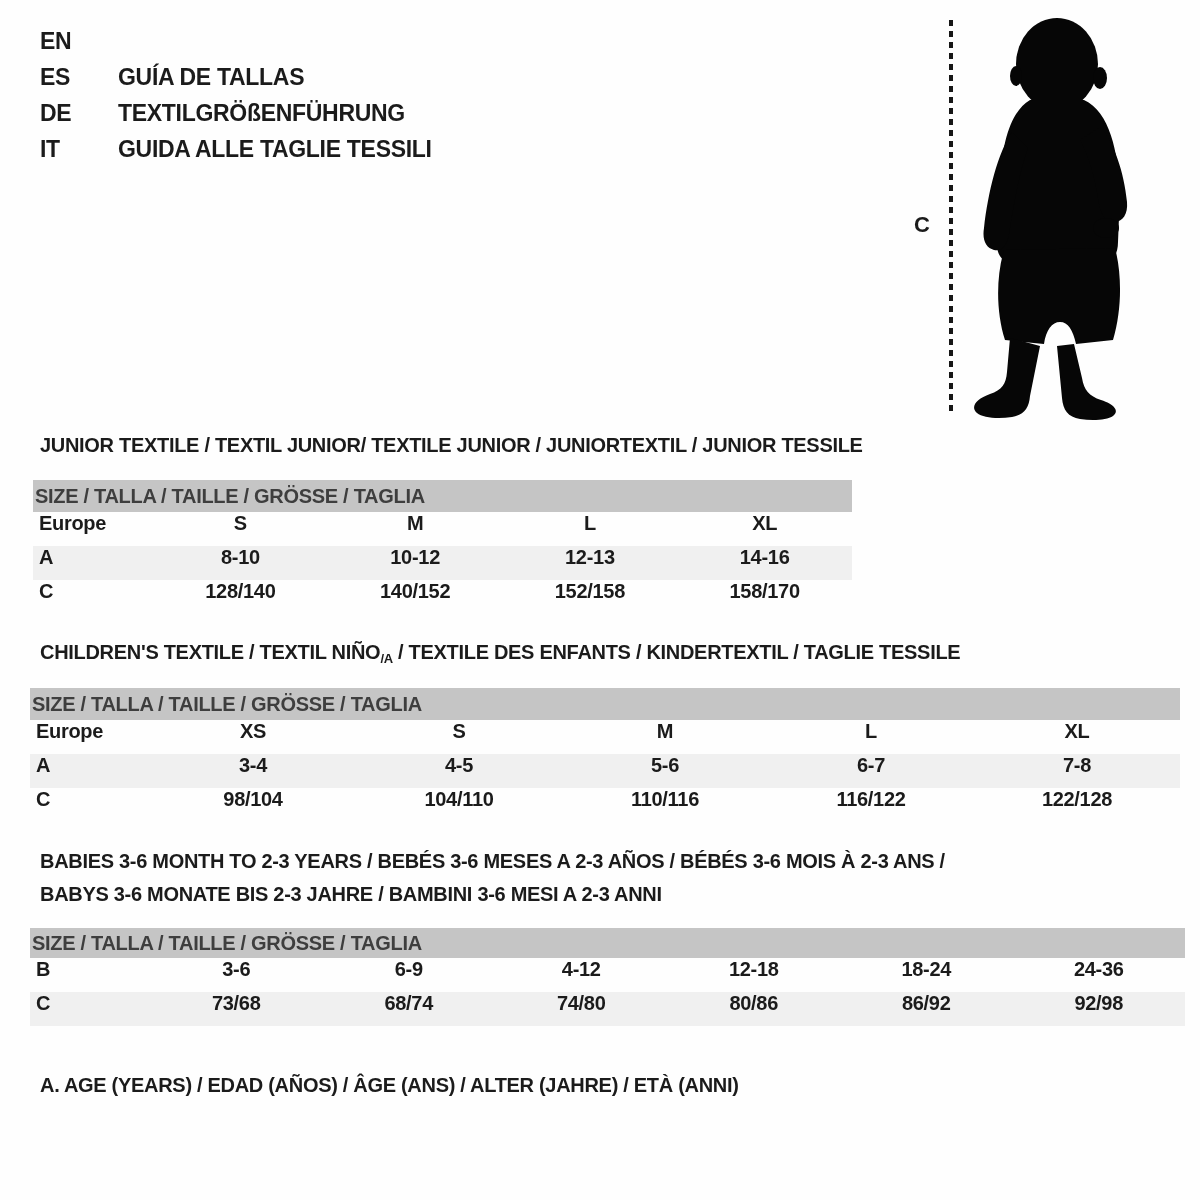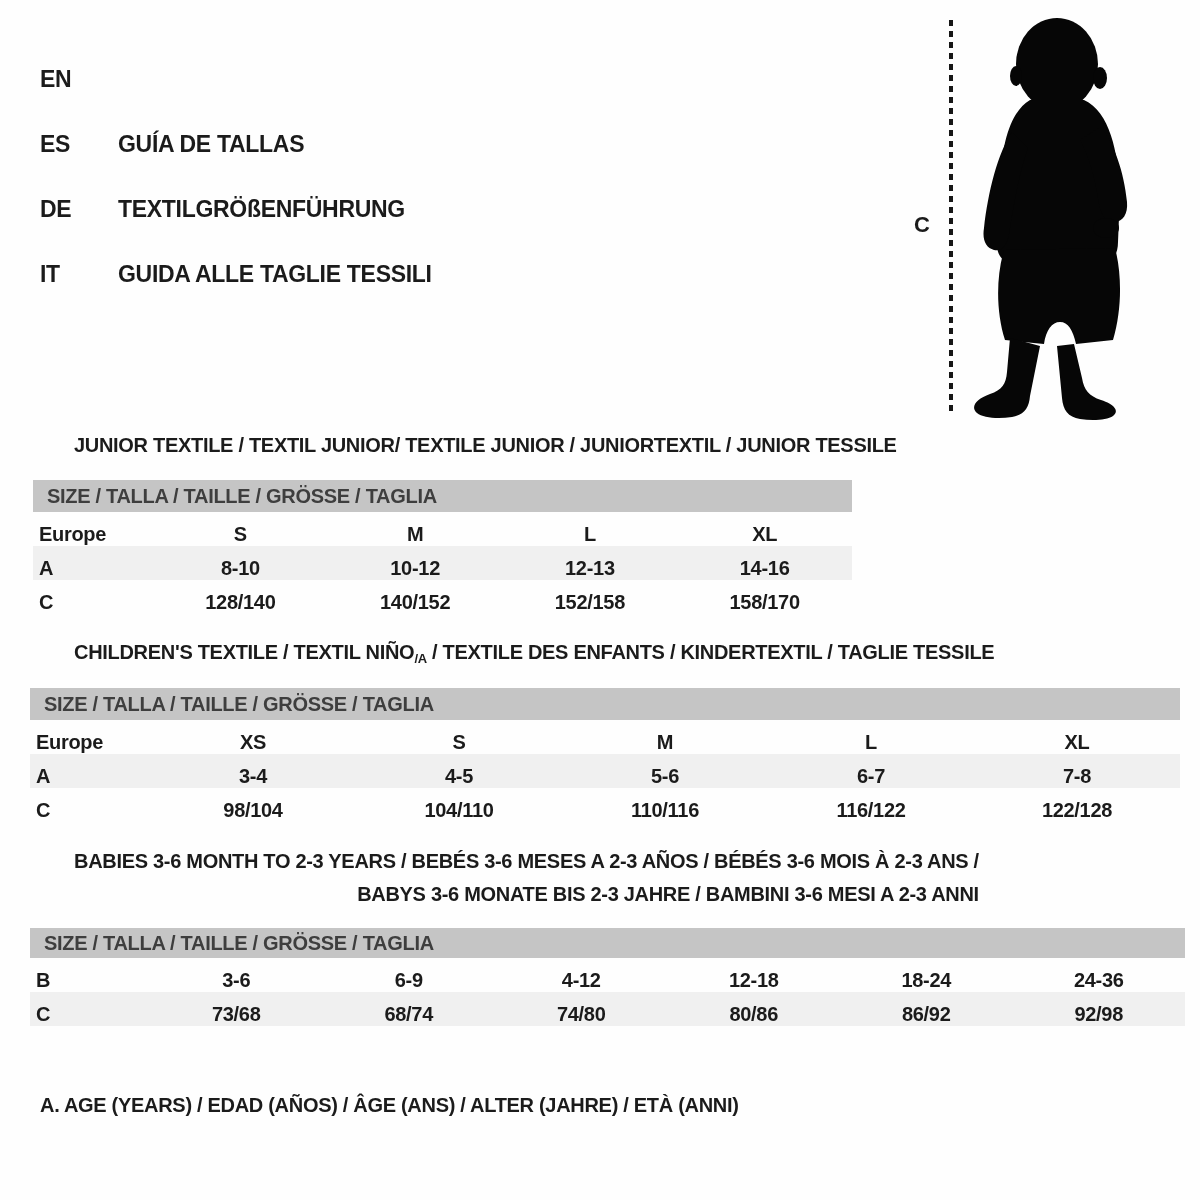--- a/index.html
+++ b/index.html
@@ -3,46 +3,46 @@
 <meta charset="utf-8">
 <style>
   html,body{margin:0;padding:0;background:#ffffff;}
   .page{
     position:relative;width:1200px;height:1200px;background:#fefefe;
     font-family:"Liberation Sans", sans-serif;color:#1b1b1b;overflow:hidden;
     font-stretch:condensed;
   }
   
   .lang{position:absolute;left:40px;top:28px;}
-  .lang-row{display:flex;height:36px;align-items:flex-end;font-size:23px;font-weight:700;letter-spacing:-0.3px;margin-top:29px;}
+  .lang-row{display:flex;height:36px;align-items:flex-start;font-size:23px;font-weight:700;letter-spacing:-0.3px;}
   .lang-code{width:78px;}
   
   .dash-line{
     position:absolute;left:949px;top:20px;width:4px;height:396px;
     background:repeating-linear-gradient(to bottom,#161616 0 6px,transparent 6px 11px);
   }
   .c-label{position:absolute;left:914px;top:212px;font-size:22px;font-weight:700;}
   .silhouette{position:absolute;left:960px;top:12px;}
   
-  .sec-title{position:absolute;left:40px;font-size:20px;font-weight:700;letter-spacing:-0.3px;white-space:nowrap;margin-left:34px;}
+  .sec-title{position:absolute;left:40px;font-size:20px;font-weight:700;letter-spacing:-0.3px;white-space:nowrap;}
   .sec-title .sub{font-size:13px;vertical-align:-4px;}
   .babies-title{line-height:33px;}
   
   .size-table{position:absolute;}
   .t-bar{
     height:32px;background:#c5c5c5;color:#3e3e3e;font-size:20px;font-weight:700;
-    line-height:32px;padding-left:14px;letter-spacing:-0.3px;
+    line-height:32px;padding-left:2px;letter-spacing:-0.3px;
   }
-  .t-body .t-row{display:flex;height:34px;align-items:flex-end;font-size:20px;font-weight:700;letter-spacing:-0.3px;}
+  .t-body .t-row{display:flex;height:34px;align-items:flex-start;font-size:20px;font-weight:700;letter-spacing:-0.3px;}
   .t-body .t-row:nth-child(even){background:#f0f0f0;}
   .t-label{width:120px;padding-left:6px;box-sizing:border-box;}
   .t-cell{flex:1;text-align:center;}
   
   .legend{position:absolute;left:40px;top:1068px;}
-  .legend-row{height:35px;display:flex;align-items:center;font-size:20px;font-weight:700;letter-spacing:-0.3px;white-space:nowrap;margin-top:20px;}
+  .legend-row{height:35px;display:flex;align-items:center;font-size:20px;font-weight:700;letter-spacing:-0.3px;white-space:nowrap;}
 </style>
 </head>
 <body>
 
 <div class="page">
 
   <div class="lang">
     <div class="lang-row">
       <span class="lang-code">EN</span>
     </div>
@@ -131,21 +131,21 @@
           <span class="t-label">C</span>
           <span class="t-cell">98/104</span>
           <span class="t-cell">104/110</span>
           <span class="t-cell">110/116</span>
           <span class="t-cell">116/122</span>
           <span class="t-cell">122/128</span>
         </div>
       </div>
   </div>
 
-  <div class="sec-title babies-title" style="top:845px;text-align:right;">
+  <div class="sec-title babies-title" style="top:845px;">
     <div>BABIES 3-6 MONTH TO 2-3 YEARS / BEBÉS 3-6 MESES A 2-3 AÑOS / BÉBÉS 3-6 MOIS À 2-3 ANS /</div>
     <div>BABYS 3-6 MONATE BIS 2-3 JAHRE / BAMBINI 3-6 MESI A 2-3 ANNI</div>
   </div>
   <div class="size-table" style="left:30px;top:928px;width:1155px;">
     <div class="t-bar" style="height:30px;line-height:30px;">SIZE / TALLA / TAILLE / GRÖSSE / TAGLIA</div>
     <div class="t-body">
         <div class="t-row">
           <span class="t-label">B</span>
           <span class="t-cell">3-6</span>
           <span class="t-cell">6-9</span>

